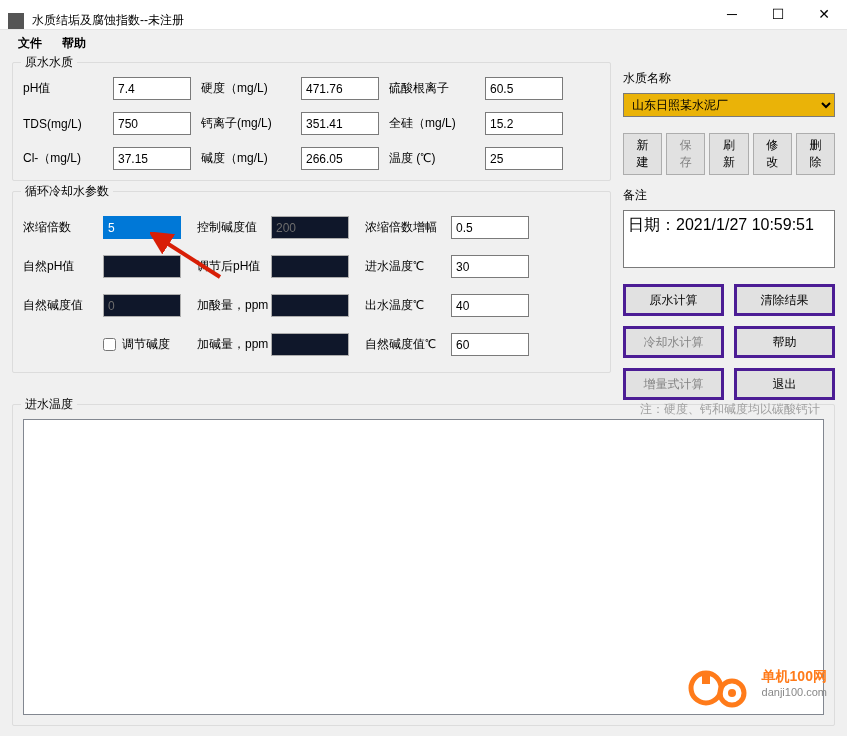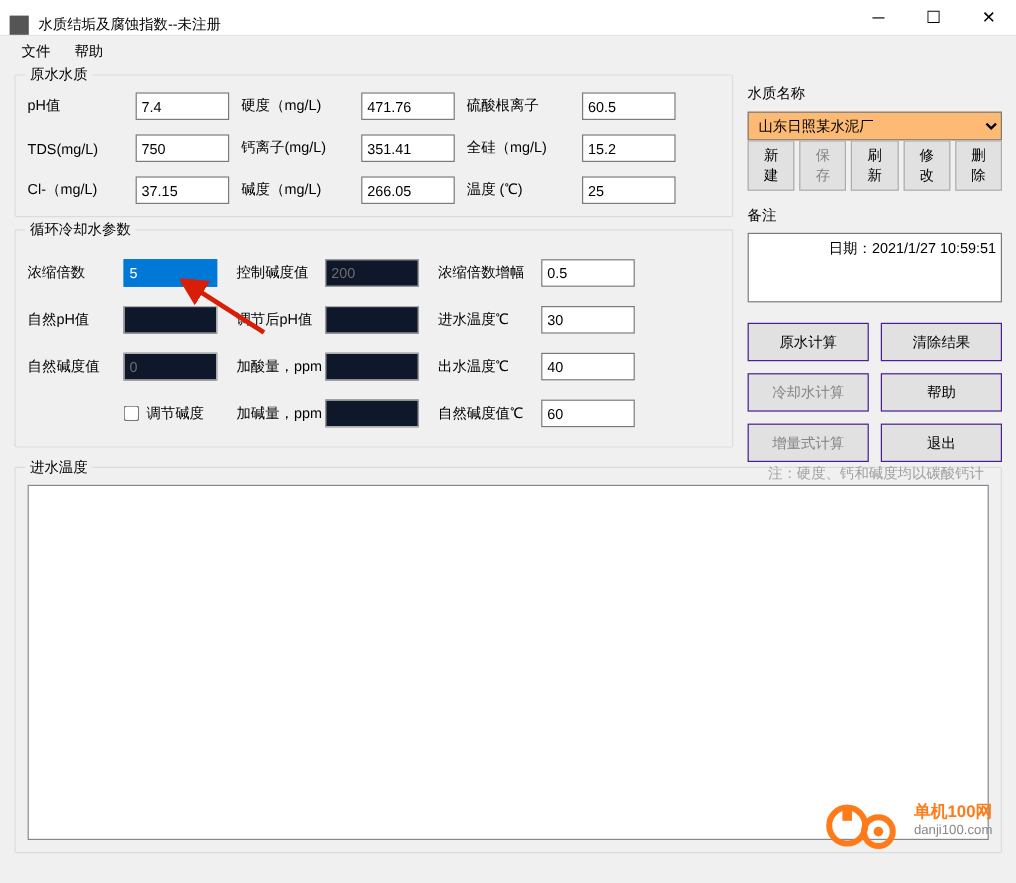--- a/index.html
+++ b/index.html
@@ -3,21 +3,21 @@
   <meta charset="utf-8">
   <style>
     * { box-sizing: border-box; margin: 0; padding: 0; font-family: "Microsoft YaHei", sans-serif; }
     body { width: 847px; height: 736px; background: #f0f0f0; position: relative; overflow: hidden; }
     
     .titlebar { height: 30px; background: #fff; display: flex; align-items: flex-end; border-bottom: 1px solid #e5e5e5; }
     .titlebar-icon { width: 16px; height: 16px; margin-left: 8px; background: #555; }
     .titlebar-text { margin-left: 8px; font-size: 12px; color: #000; flex: 1; }
     .win-btn { width: 46px; height: 30px; display: flex; align-items: center; justify-content: center; color: #000; font-size: 14px; }
     
-    .menubar { height: 26px; display: flex; align-items: center; padding: 0 8px; font-size: 12px; }
+    .menubar { height: 26px; display: flex; align-items: center; padding: 0 8px; font-size: 12px; font-weight: bold; }
     .menu-item { padding: 4px 10px; }
     
     .content { padding: 6px 12px; position: relative; }
     
     .groupbox { border: 1px solid #dcdcdc; border-radius: 2px; position: relative; margin-bottom: 10px; padding: 14px 10px 10px 10px; }
     .groupbox-title { position: absolute; top: -9px; left: 8px; background: #f0f0f0; padding: 0 4px; font-size: 12px; }
     
     .main-row { display: flex; gap: 12px; }
     .left-col { flex: 1; }
     .right-col { width: 212px; padding-top: 8px; }
@@ -30,30 +30,30 @@
     input.selected { background: #0078d7; color: #fff; border-color: #0078d7; }
     
     .cooling-grid { display: grid; grid-template-columns: 80px 78px 16px 74px 78px 16px 86px 78px; gap: 16px 0; align-items: center; font-size: 12px; }
     .cooling-grid .sp { width: 16px; }
     .cooling-grid label { white-space: nowrap; }
     
     .checkbox-row { display: flex; align-items: center; gap: 6px; }
     
     .right-label { font-size: 12px; margin-bottom: 6px; display: block; }
     
-    select { width: 100%; height: 24px; border: 1px solid #7a7a7a; font-size: 12px; background: #fdba74; padding: 0 4px; }
-    
-    .btn-row { display: flex; gap: 4px; margin-top: 0; margin-bottom: 12px; }
+    select { width: 100%; height: 24px; border: 1px solid #7a7a7a; font-size: 12px; background: #eab308; padding: 0 4px; }
+    
+    .btn-row { display: flex; gap: 4px; margin-top: 16px; margin-bottom: 12px; }
     .small-btn { background: #e1e1e1; border: 1px solid #adadad; font-size: 12px; padding: 3px 8px; cursor: pointer; }
     .small-btn:disabled { color: #838383; }
     
-    textarea { width: 100%; height: 58px; border: 1px solid #7a7a7a; font-size: 12px; padding: 4px; resize: none; font-family: inherit; text-align: right; }
+    textarea { width: 100%; height: 58px; border: 1px solid #7a7a7a; font-size: 16px; padding: 4px; resize: none; font-family: inherit; }
     
     .action-grid { display: grid; grid-template-columns: 1fr 1fr; gap: 10px; margin-top: 12px; }
-    .action-btn { height: 32px; background: #e1e1e1; border: 1px solid #4c1d95; font-size: 12px; cursor: pointer; }
+    .action-btn { height: 32px; background: #e1e1e1; border: 3px solid #4c1d95; font-size: 12px; cursor: pointer; }
     .action-btn:disabled { color: #838383; background: #e1e1e1; }
     
     .judge-section { position: relative; }
     .judge-note { position: absolute; right: 14px; top: -4px; font-size: 12px; color: #a0a0a0; }
     .judge-box { width: 100%; height: 296px; border: 1px solid #828790; background: #fff; }
     
     .arrow-svg { position: absolute; left: 150px; top: 232px; pointer-events: none; z-index: 10; }
     
     .watermark { position: absolute; right: 20px; bottom: 28px; display: flex; align-items: flex-start; gap: 6px; }
     .wm-circles { position: relative; width: 70px; height: 40px; }

